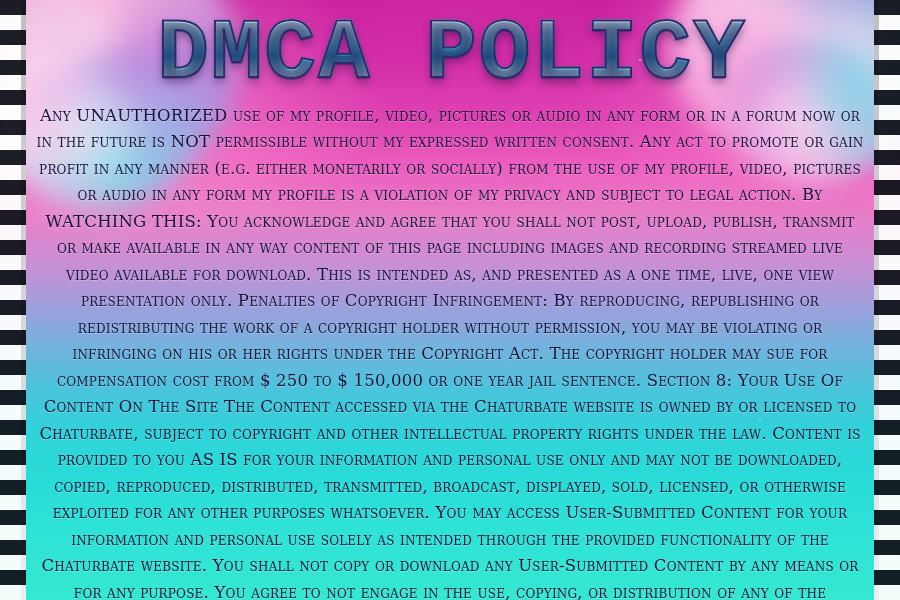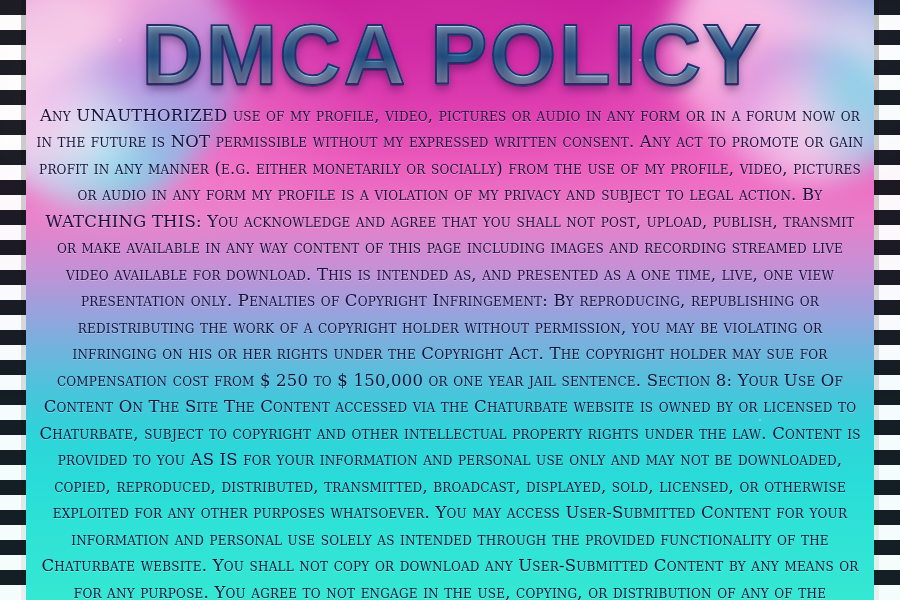--- a/index.html
+++ b/index.html
@@ -120,21 +120,21 @@
     left: 26px;
     right: 26px;
     top: 0;
     bottom: 0;
   }
 
   
   #title {
     text-align: center;
     margin: 8px 0 0 4px;
-    font-family: Liberation Sans, sans-serif;
+    font-family: Liberation Mono, monospace;
     font-weight: bold;
     font-size: 86px;
     line-height: 1.08;
     letter-spacing: 2px;
     font-variant: small-caps;
     background: linear-gradient(180deg,
         #eaf7ff 0%,
         #bfe9f7 18%,
         #63c7e8 38%,
         #2f9ed0 52%,

